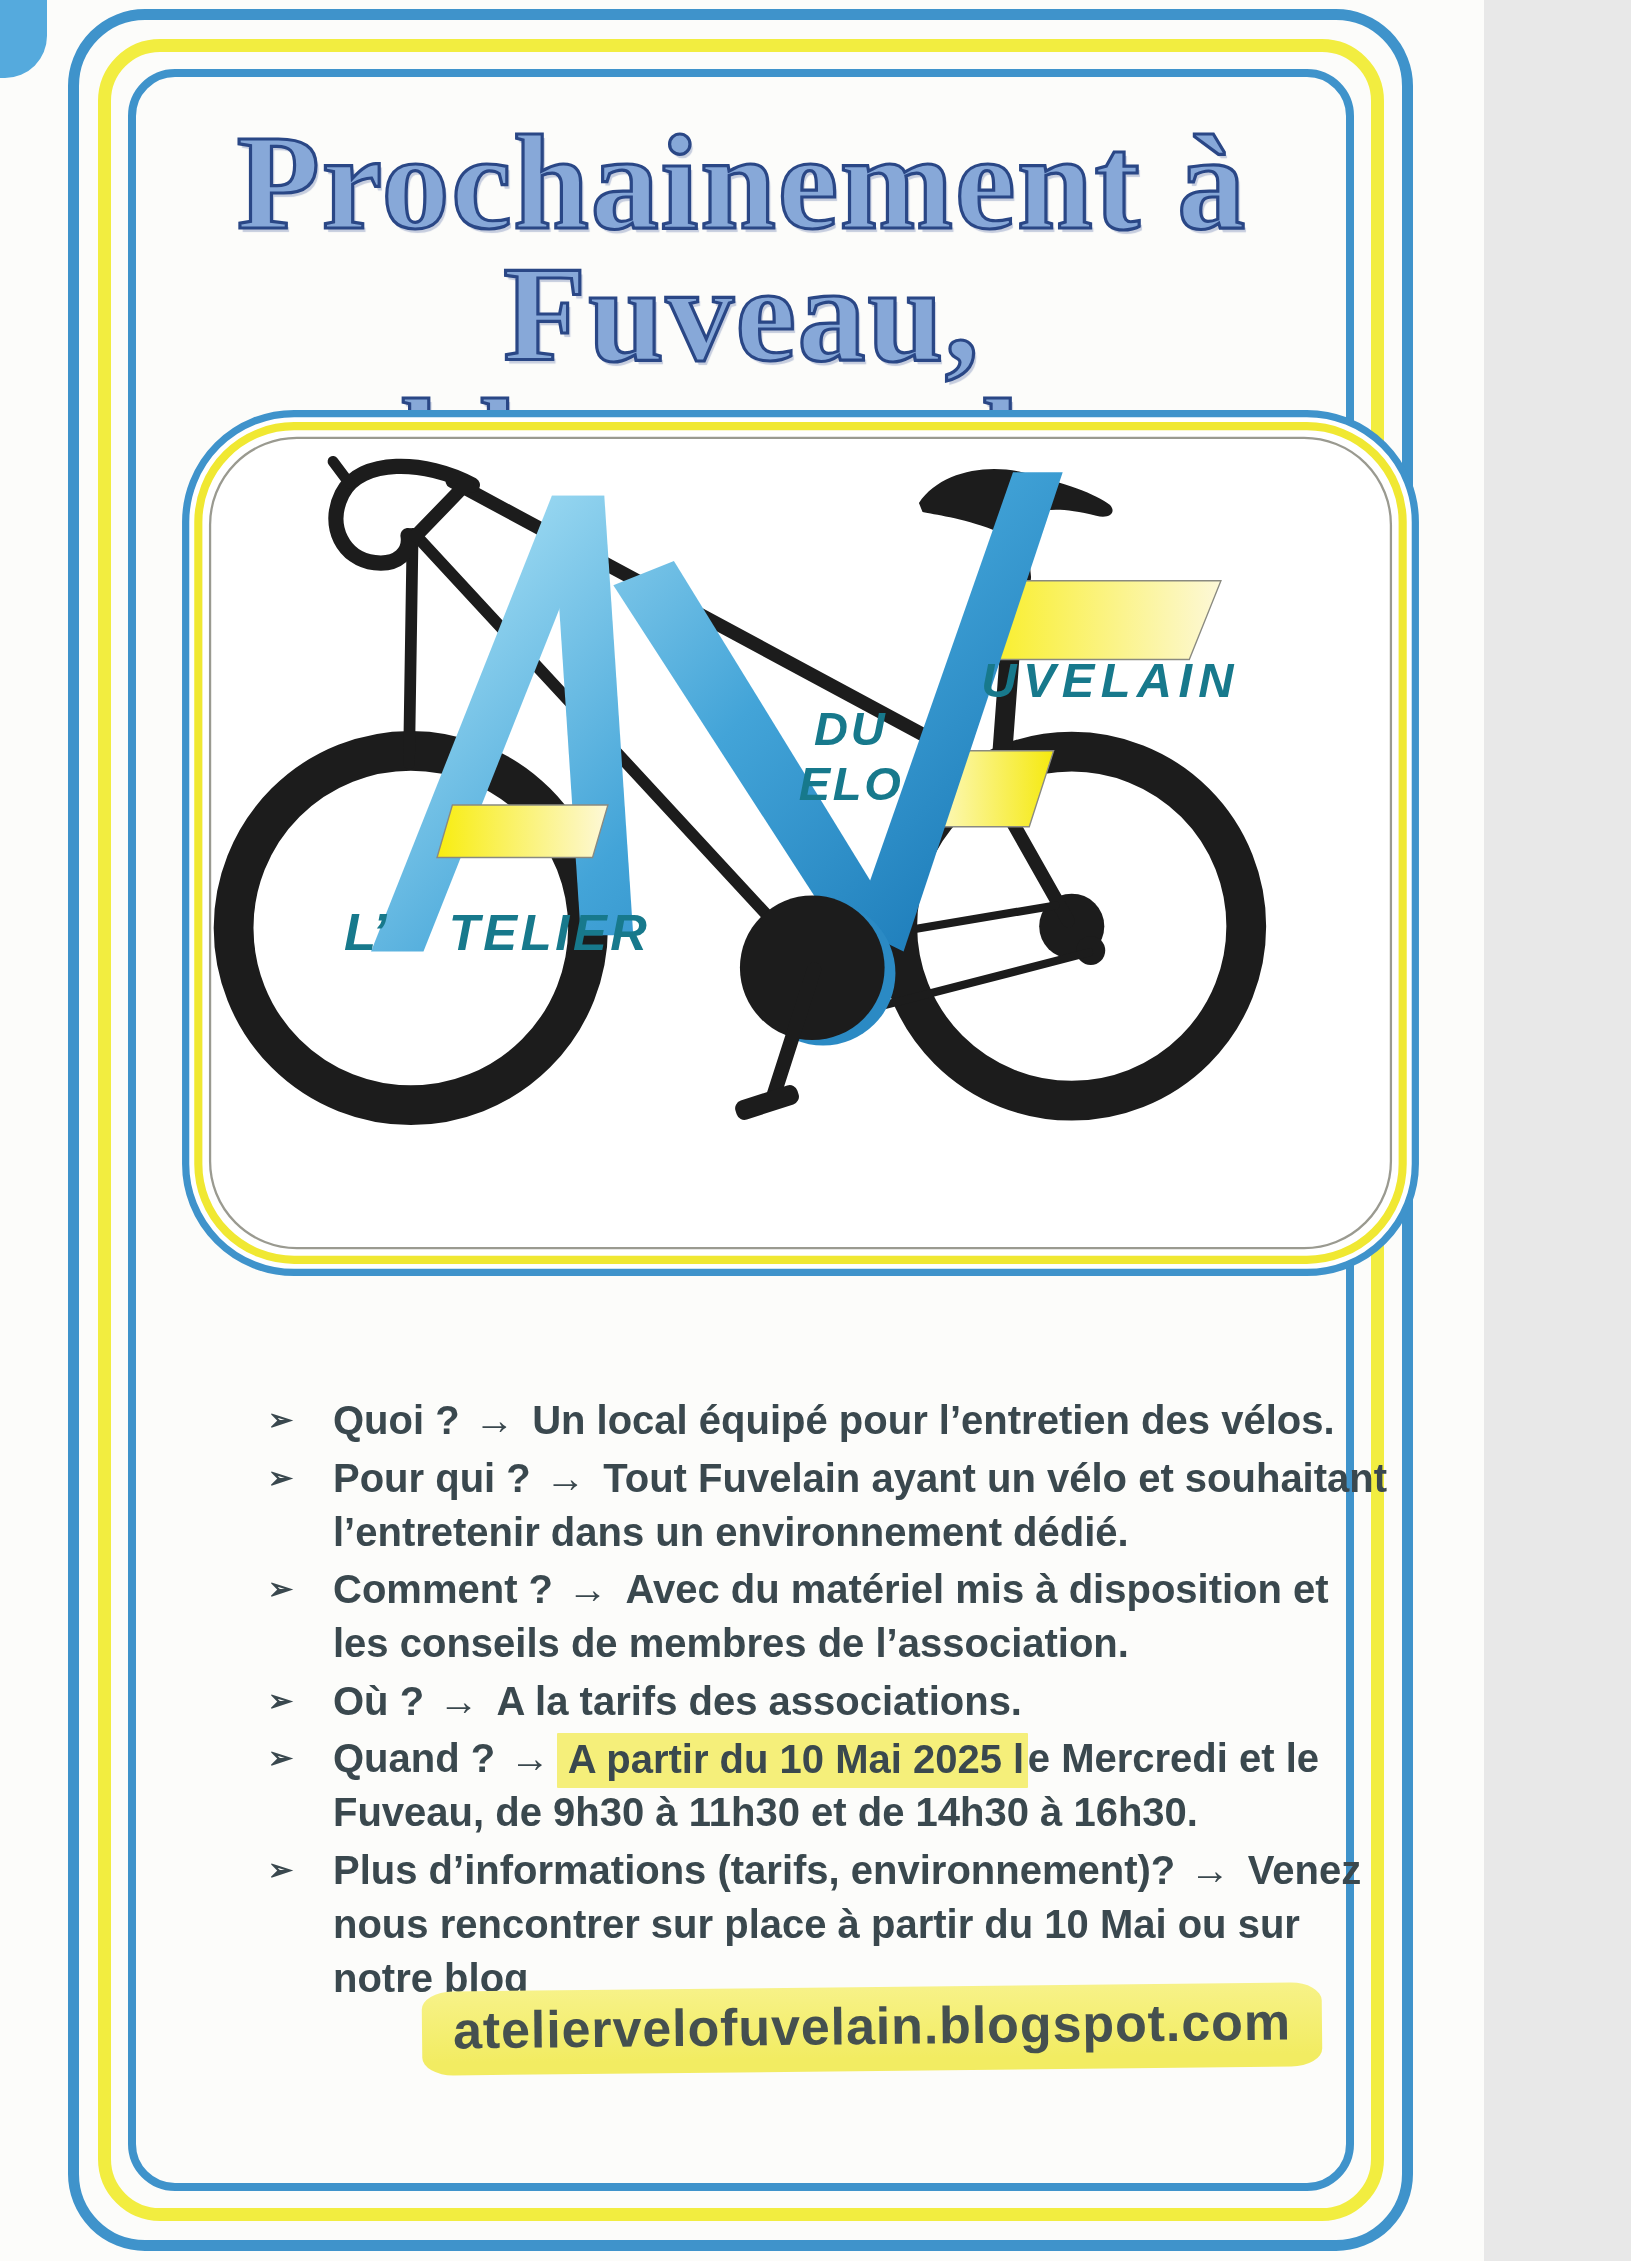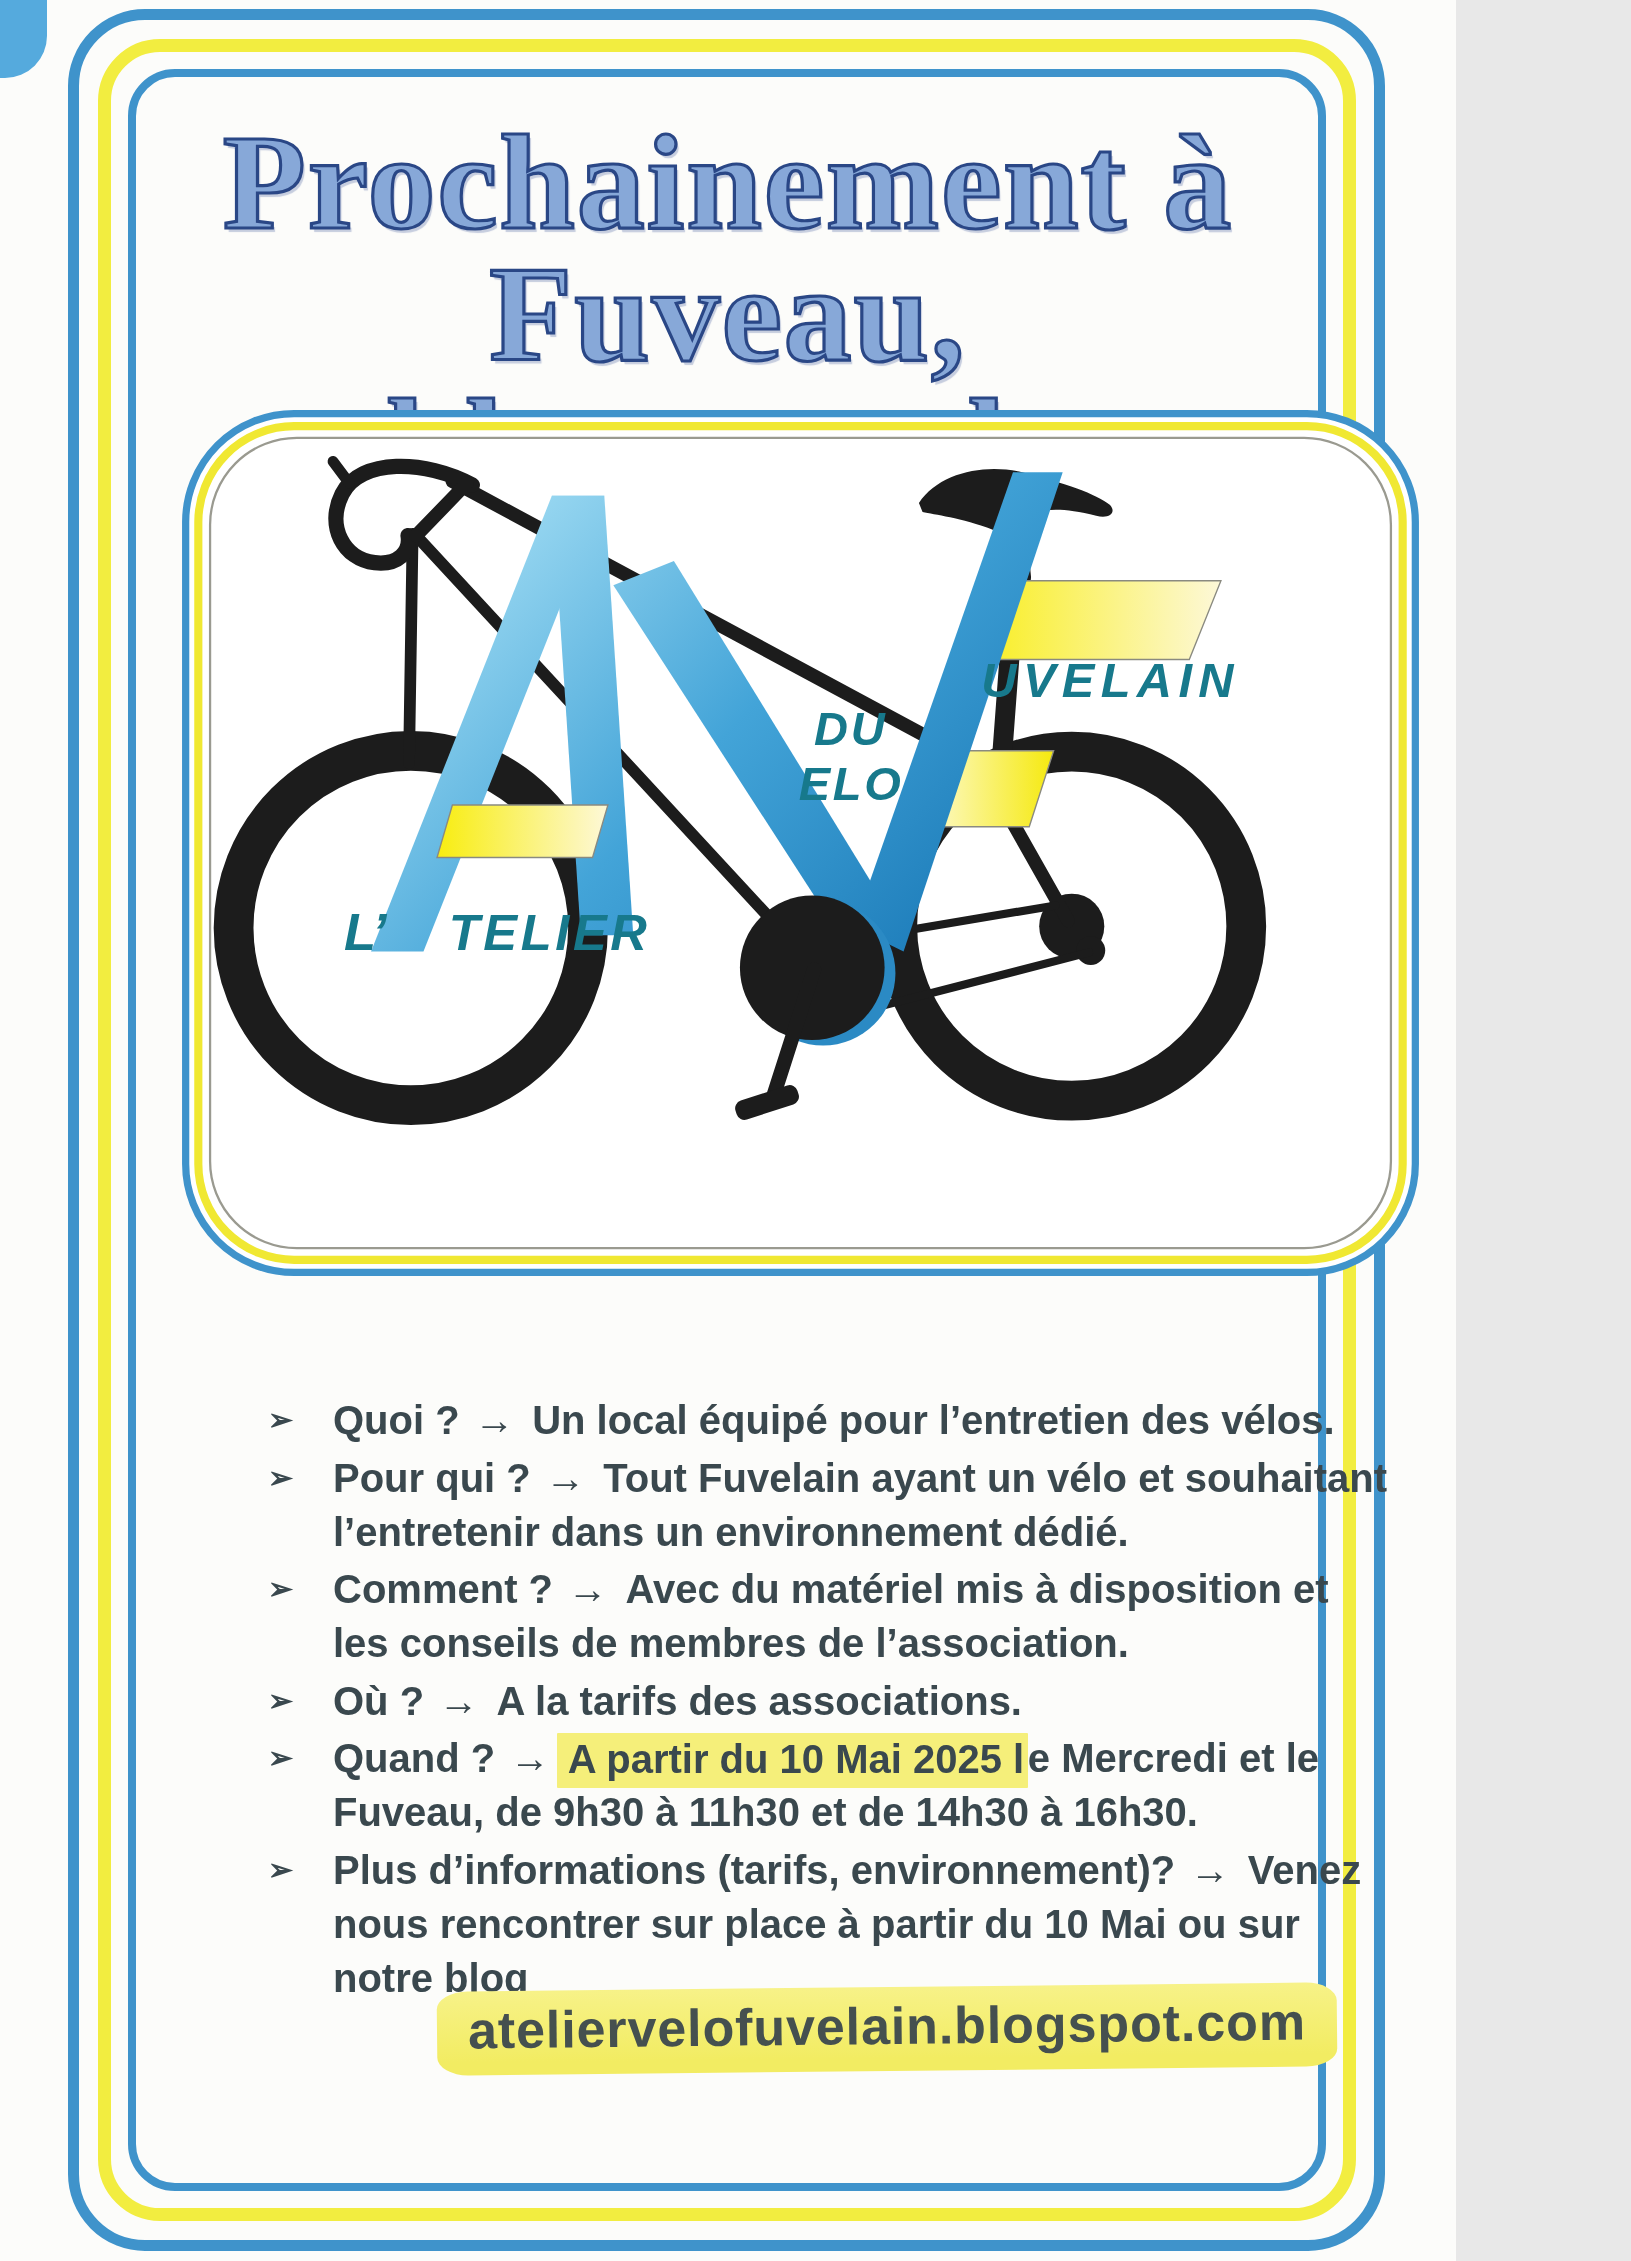--- a/index.html
+++ b/index.html
@@ -1,18 +1,19 @@
 <!DOCTYPE html>
 <html style="font-size:14.5px"><head>
 <meta charset="utf-8">
 <style>
   html,body{margin:0;padding:0;background:#e8e8e8;}
   .poster{
     position:relative;width:1456px;height:2262px;background:#fcfcfa;overflow:hidden;
     font-family:"Liberation Sans",sans-serif;
+    padding-left:28px;
   }
   
   .frame{position:absolute;pointer-events:none;}
   .frame-outer{left:68px;top:9px;right:71px;bottom:11px;border:11.8px solid #3f93cb;border-radius:77px;}
   .frame-yellow{left:98px;top:39px;right:100px;bottom:41px;border:13.6px solid #f2ed40;border-radius:62px;}
   .frame-inner{left:128px;top:69px;right:130px;bottom:71px;border:8.1px solid #3f93cb;border-radius:47px;}
   .scan-artifact{position:absolute;left:0;top:0;width:47px;height:78px;background:#55aadd;
     border-bottom-right-radius:42px;}
   
   .title{position:absolute;left:0;right:0;top:116px;text-align:center;
@@ -26,21 +27,21 @@
   .intro{position:absolute;left:172px;top:1313px;font-size:43px;font-weight:bold;color:#3a484e;letter-spacing:0.5px;}
   .bullets{position:absolute;left:268px;top:1393px;width:1126px;margin:0;padding:0;list-style:none;}
   .bullets li{display:flex;margin:0 0 3.6px 0;font-size:40px;font-weight:bold;color:#3a484e;line-height:54px;}
   .marker{flex:0 0 45px;font-size:30px;line-height:54px;color:#3a484e;}
   .btext{flex:1 1 auto;max-width:1072px;margin-left:20px;}
   .q{margin-right:14.5px;}
   .arr{margin-right:18px;font-weight:bold;}
   .hl{background:#f5ef7a;border-radius:1px;padding:3.6px 3.6px 7.2px 11px;margin-left:-11px;
     box-decoration-break:clone;-webkit-box-decoration-break:clone;}
   
-  .blog{position:absolute;left:344px;top:1987px;width:1086px;text-align:center;}
+  .blog{position:absolute;left:329px;top:1987px;width:1086px;text-align:center;}
   .hl-url{display:inline-block;font-size:52px;font-weight:bold;color:#45504f;letter-spacing:0.9px;
     background:linear-gradient(180deg,#f7f288 0%,#f2ec62 85%);
     padding:9px 31px 14.5px 31px;border-radius:31px/18px;transform:rotate(-0.6deg);}
 </style>
 </head>
 <body>
 
 <div class="poster">
 
   <div class="frame frame-outer"></div>

